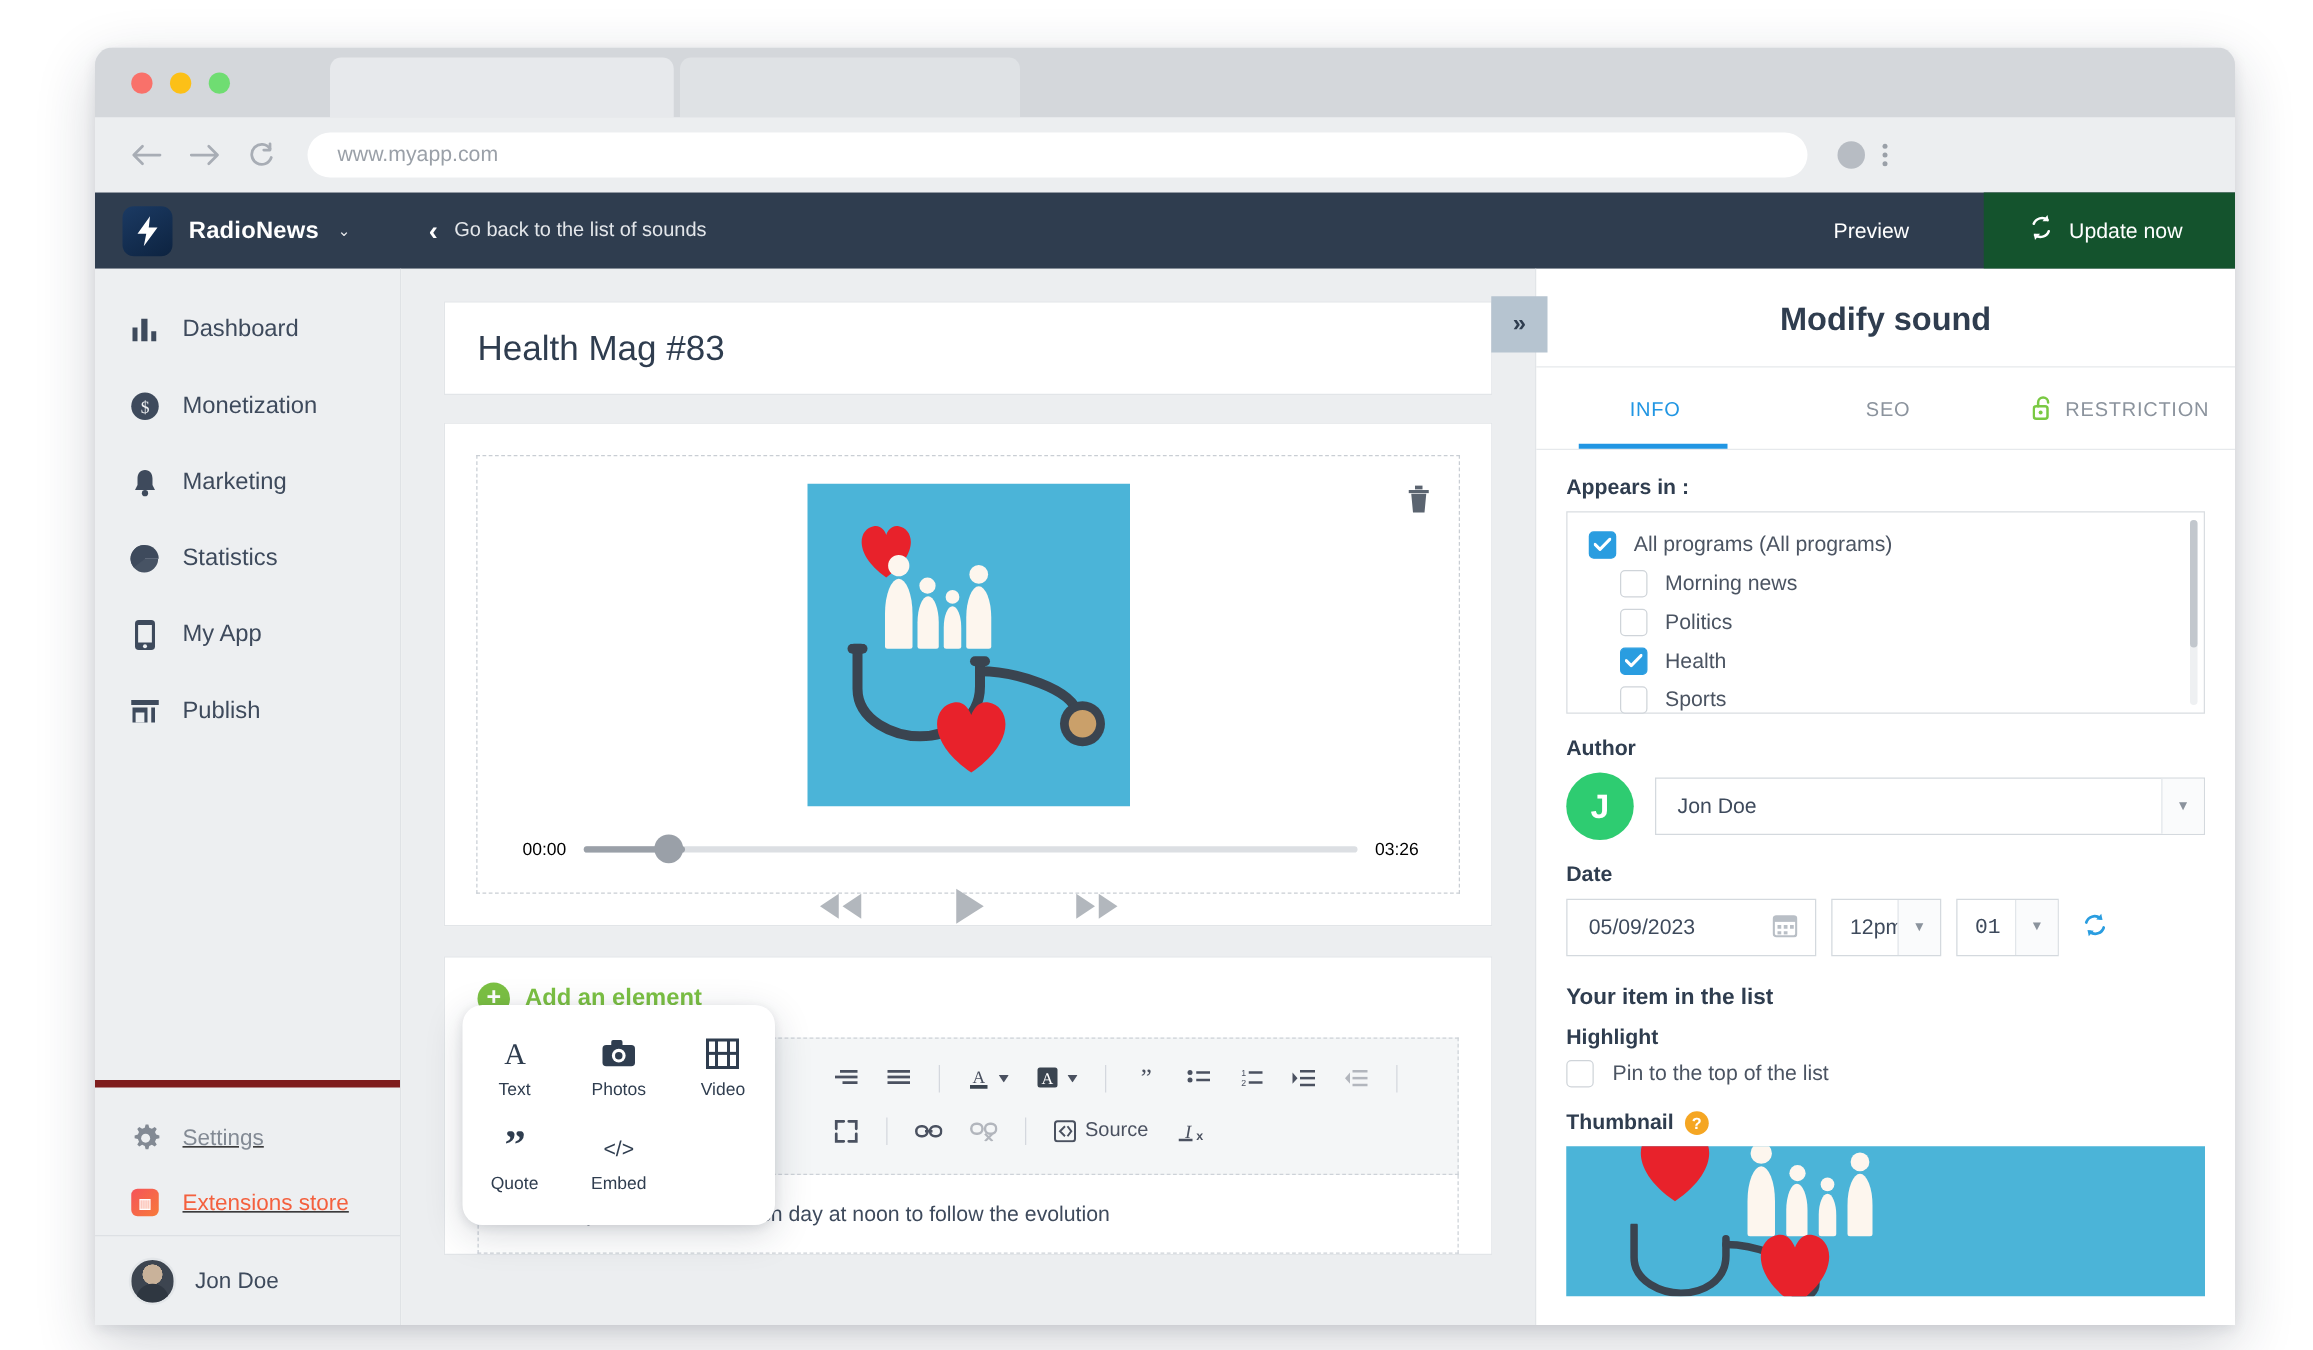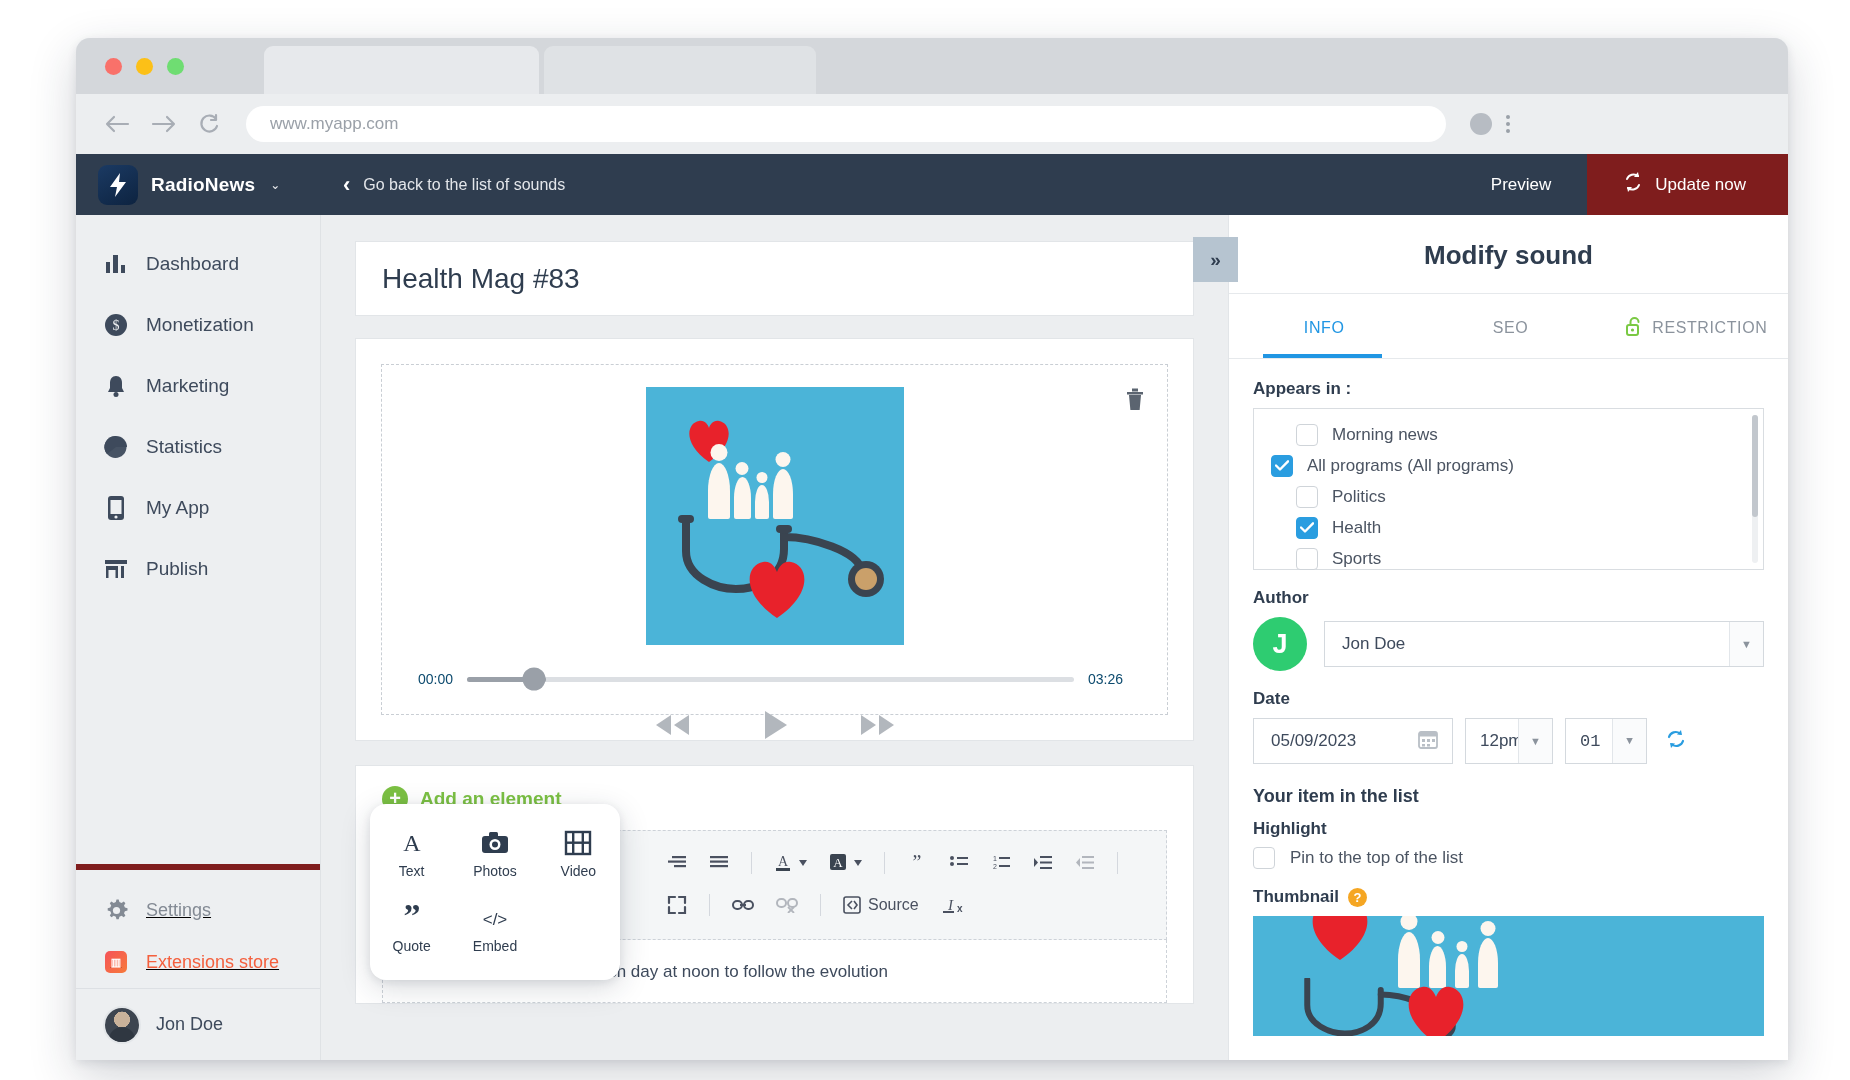--- a/index.html
+++ b/index.html
@@ -107,22 +107,22 @@
   }
   .goback .chev { font-size: 22px; font-weight: bold; color: #ffffff; }
   .appbar-spacer { flex: 1; }
   .btn-preview {
     display: flex; align-items: center; padding: 0 36px;
     font-size: 17px; color: #ffffff;
   }
   .btn-update {
     display: flex; align-items: center; gap: 12px;
     padding: 0 42px 0 36px;
-    background: #7f1d1d;
-    font-size: 17px; color: #ffffff;
+    background: #14532d;
+    font-size: 17px; color: #ffffff; margin-left: 24px;
   }
 
   
   .appbody { display: flex; height: 845px; }
 
   
   .sidebar {
     width: 245px;
     background: #edeff1;
     border-right: 1px solid #dfe2e5;
@@ -230,22 +230,22 @@
   .cover .stetho {
     position: absolute; left: 16px; top: 128px;
     width: 226px; height: 120px;
   }
   .cover .heart-bot {
     position: absolute; left: 96px; top: 170px;
     width: 70px; height: 62px;
   }
   .progress-row {
     display: flex; align-items: center; gap: 14px;
-    margin: 26px 44px 0 36px;
-    font-size: 14px; color: #0c4a6e;
+    margin: 26px 32px 0 36px;
+    font-size: 14px; color: #000000;
   }
   .track {
     flex: 1; height: 5px; background: #dcdfe3; border-radius: 3px;
     position: relative;
   }
   .track .filled { position: absolute; left: 0; top: 0; height: 5px; width: 13%; background: #9aa0a8; border-radius: 3px; }
   .track .knob {
     position: absolute; left: 11%; top: 50%; transform: translate(-50%, -50%);
     width: 23px; height: 23px; border-radius: 50%; background: #9aa0a8;
   }
@@ -899,31 +899,31 @@
                 </svg>
             </span>
             <span>RESTRICTION</span>
           </div>
         </div>
 
         <div class="rp-body">
 
           <div class="field-label">Appears in :</div>
           <div class="checklist">
-            <div class="chk-row indent">
-              <span class="cbox"></span>
-              <span>Morning news</span>
-            </div>
             <div class="chk-row">
               <span class="cbox checked">
                 <svg width="14" height="11" viewBox="0 0 14 11">
                     <path d="M1 5.5 L5 9.5 L13 1.3" stroke="#ffffff" stroke-width="2.4" fill="none" stroke-linecap="round" stroke-linejoin="round"></path>
                   </svg>
               </span>
               <span>All programs (All programs)</span>
+            </div>
+            <div class="chk-row indent">
+              <span class="cbox"></span>
+              <span>Morning news</span>
             </div>
             <div class="chk-row indent">
               <span class="cbox"></span>
               <span>Politics</span>
             </div>
             <div class="chk-row indent">
               <span class="cbox checked">
                 <svg width="14" height="11" viewBox="0 0 14 11">
                     <path d="M1 5.5 L5 9.5 L13 1.3" stroke="#ffffff" stroke-width="2.4" fill="none" stroke-linecap="round" stroke-linejoin="round"></path>
                   </svg>

